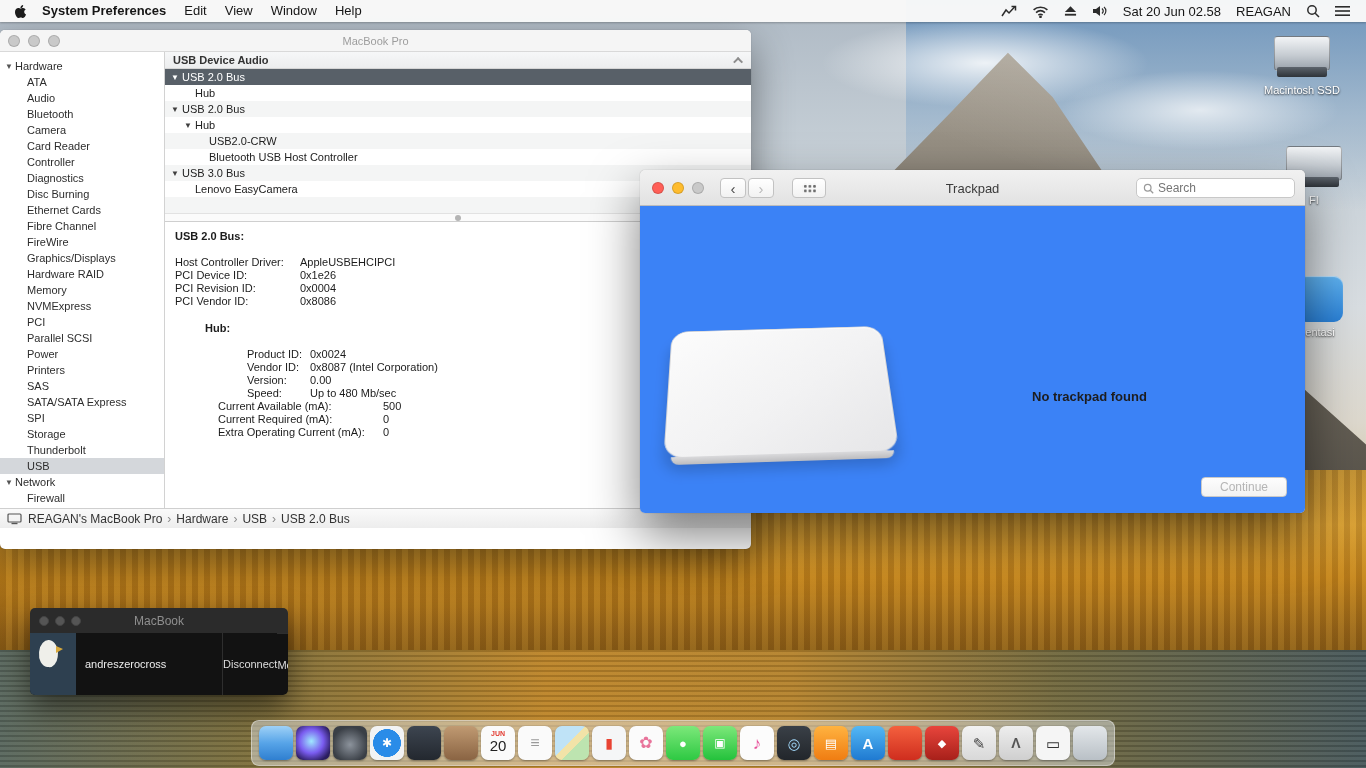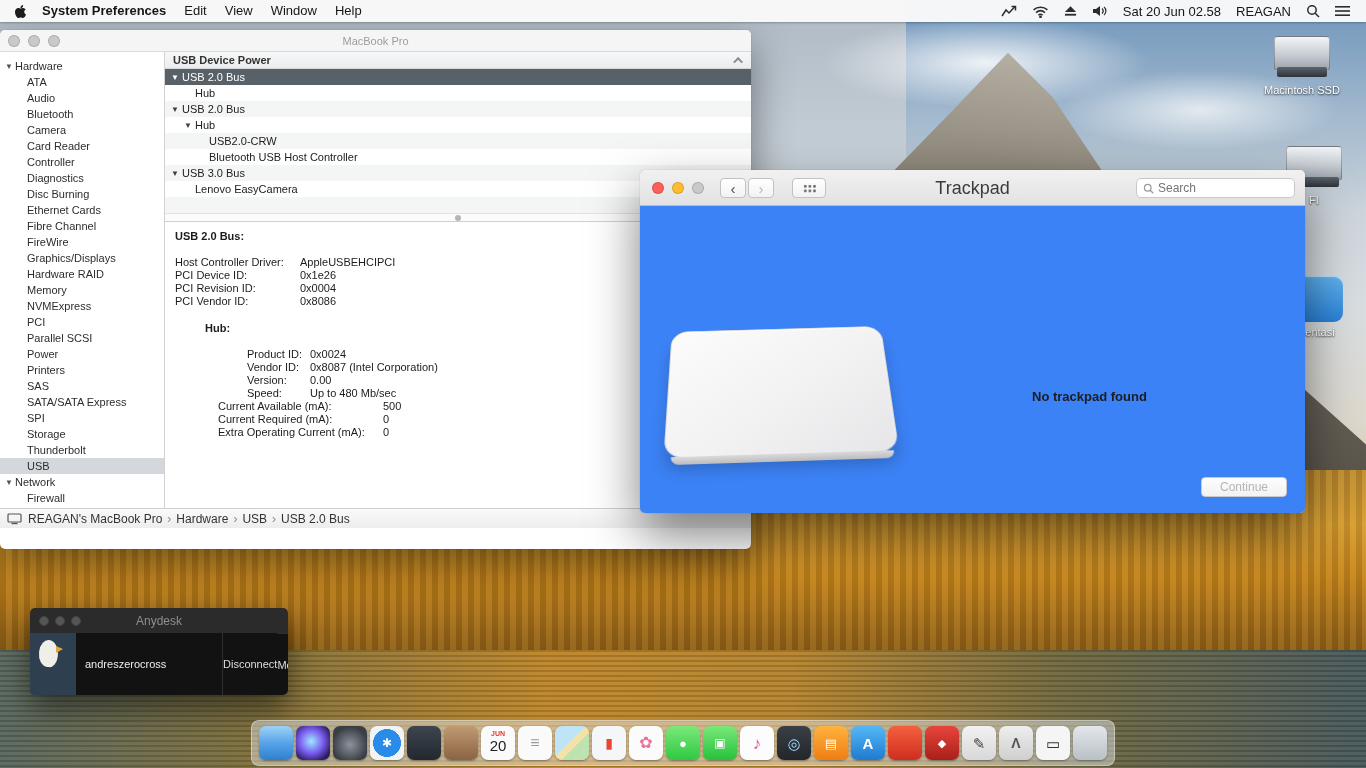--- a/index.html
+++ b/index.html
@@ -99,21 +99,21 @@
   .tp-toolbar .lights { position:absolute; left:12px; top:12px; }
   .nav-btn { position:absolute; top:8px; width:26px; height:20px; border:1px solid #c2c2c2; border-radius:4px;
     background:linear-gradient(#fff,#f2f2f2); display:flex; align-items:center; justify-content:center;
     font-size:15px; color:#4a4a4a; line-height:1; }
   .nav-back { left:80px; } .nav-fwd { left:108px; color:#b9b9b9; }
   .grid-btn { position:absolute; left:152px; top:8px; width:34px; height:20px; border:1px solid #c2c2c2;
     border-radius:4px; background:linear-gradient(#fff,#f2f2f2); display:flex; align-items:center; justify-content:center; }
   .grid-glyph { width:15px; height:11px;
     background-image:radial-gradient(circle,#6c6c6c 1.2px,transparent 1.5px); background-size:4.6px 4.6px; background-position:1px 1px; }
   .tp-title { position:absolute; left:0; right:0; top:0; height:36px; display:flex; align-items:center; justify-content:center;
-    font-size:18px; color:#3b3b3b; pointer-events:none; }
+    font-size:13px; color:#3b3b3b; pointer-events:none; }
   .tp-search { position:absolute; right:10px; top:8px; width:159px; height:20px; border:1px solid #c8c8c8;
     border-radius:5px; background:#fff; display:flex; align-items:center; padding:0 6px; }
   .tp-search input { border:none; outline:none; flex:1; font-size:12px; color:#333; min-width:0;
     font-family:"Liberation Sans",sans-serif; background:transparent; }
   .tp-content { position:relative; height:307px; background:#3b82f6; }
   .tp-device { position:absolute; left:28px; top:108px; width:222px; height:148px; border-radius:18px;
     background:linear-gradient(145deg,#fcfcfc 0%,#f2f2f3 55%,#e6e6e8 100%);
     border:1px solid #d5d5d7;
     transform:perspective(650px) rotateX(32deg) rotate(-2deg);
     box-shadow:0 14px 14px rgba(0,0,0,.18), inset 0 1px 2px #fff; }
@@ -236,21 +236,21 @@
       <div class="si-item">Storage</div>
       <div class="si-item">Thunderbolt</div>
       <div class="si-item selected">USB</div>
       <div class="si-head">Network</div>
       <div class="si-item">Firewall</div>
       <div class="si-item">Locations</div>
 
     </div>
     <div class="si-main">
       <div class="tree-header">
-        <span>USB Device Power</span>
+        <span>USB Device Audio</span>
         <span class="chev-up"></span>
       </div>
       <div class="tree">
         <div class="trow ind0 tri sel"><span>USB 2.0 Bus</span></div>
         <div class="trow ind1"><span>Hub</span></div>
         <div class="trow ind0 tri alt"><span>USB 2.0 Bus</span></div>
         <div class="trow ind1 tri"><span>Hub</span></div>
         <div class="trow ind2 alt"><span>USB2.0-CRW</span></div>
         <div class="trow ind2"><span>Bluetooth USB Host Controller</span></div>
         <div class="trow ind0 tri alt"><span>USB 3.0 Bus</span></div>
@@ -328,21 +328,21 @@
   </div>
 </div>
 
 <div class="anydesk">
   <div class="ad-title">
     <div class="lights" style="gap:6px;">
       <span class="light l-dim"></span>
       <span class="light l-dim"></span>
       <span class="light l-dim"></span>
     </div>
-    <span class="ad-title-text">Anydesk</span>
+    <span class="ad-title-text">MacBook</span>
   </div>
   <div class="ad-body">
     <div class="ad-avatar"></div>
     <div class="ad-name">andreszerocross</div>
     <div class="ad-actions">
       <div class="ad-btn">Disconnect</div>
       <div class="ad-btn more">
         <span>More</span>
         <span class="ad-chev">∨</span>
       </div>

